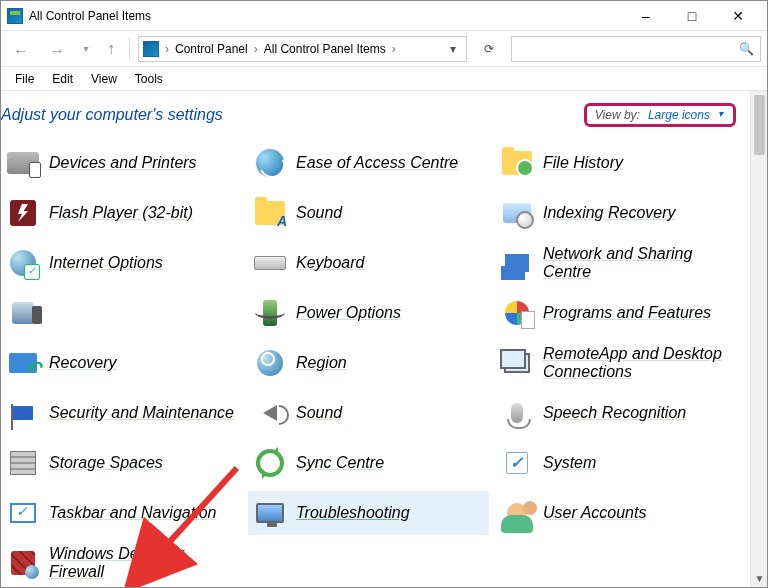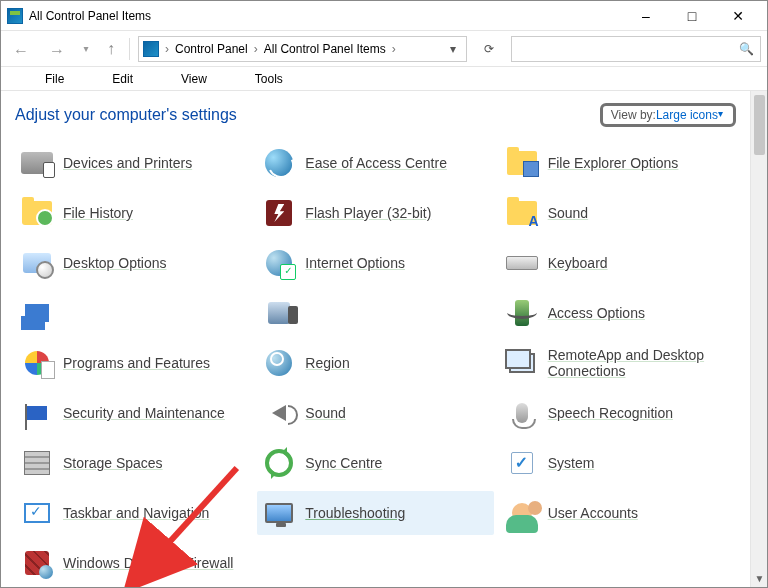--- a/index.html
+++ b/index.html
@@ -96,48 +96,50 @@
   
   .menubar {
     height:24px;
     display:flex;
     align-items:center;
     gap:2px;
     padding: 0 6px;
     border-bottom: 1px solid #e5e5e5;
     font-size:12px;
   }
-  .menu-item { padding:2px 8px;margin-left:30px; }
+  .menu-item { padding:2px 8px; }
 
   
   .content {
     display:flex;
     height: calc(100% - 30px - 36px - 24px);
     position:relative;
   }
   .main {
     flex:1;
-    padding: 12px 14px 10px 14px;
+    padding: 12px 14px 10px 0;
     overflow:hidden;
     position:relative;
+    font-style:italic;
   }
   .main-header {
     display:flex;
     align-items:center;
     justify-content:space-between;
     margin-bottom:14px;
   }
   .page-title {
     color:#0a4aa8;
     font-size:16px;
   }
   .viewby {
     display:flex;
     align-items:flex-start;
-    border:3px solid #737373;
+    gap:8px;
+    border:3px solid #be185d;
     border-radius:6px;
     padding:2px 10px 2px 8px;
     font-size:12px;
   }
   .viewby .label { color:#555; }
   .viewby .value { color:#0066cc; }
   .viewby .caret { color:#0066cc; font-size:10px; }
 
   .grid {
     display:grid;
@@ -147,22 +149,22 @@
   }
   .cp-item {
     display:flex;
     align-items:center;
     gap:10px;
     padding:6px 6px;
     height:44px;
     border-radius:2px;
   }
   .cp-item .label {
-    color:#404040;
-    font-size:14px;
+    color:#000000;
+    font-size:16px;
     text-decoration: underline;
     text-decoration-color: rgba(14,122,14,0.2);
     line-height:1.15;
   }
   .cp-item.selected {
     background:#e6f2fb;
   }
   .cp-item.selected .label { text-decoration-color: rgba(14,122,14,0.5); }
 
   .ic {
@@ -312,81 +314,82 @@
           <div class="label">Devices and Printers</div>
         </div>
         <div class="cp-item">
           <div class="ic">
             <div class="ic-ease"></div>
           </div>
           <div class="label">Ease of Access Centre</div>
         </div>
         <div class="cp-item">
           <div class="ic">
-            <div class="ic-folder-blue"></div>
-          </div>
-          <div class="label">File Explorer Options</div>
-        </div>
-        <div class="cp-item">
-          <div class="ic">
             <div class="ic-folder ic-clock-badge"></div>
           </div>
           <div class="label">File History</div>
         </div>
         <div class="cp-item">
           <div class="ic">
             <div class="ic-flash"></div>
           </div>
           <div class="label">Flash Player (32-bit)</div>
         </div>
         <div class="cp-item">
           <div class="ic">
             <div class="ic-font"></div>
           </div>
           <div class="label">Sound</div>
         </div>
         <div class="cp-item">
           <div class="ic">
             <div class="ic-index"></div>
           </div>
-          <div class="label">Desktop Options</div>
+          <div class="label">Indexing Recovery</div>
         </div>
         <div class="cp-item">
           <div class="ic">
             <div class="ic-netopt"></div>
           </div>
           <div class="label">Internet Options</div>
         </div>
         <div class="cp-item">
           <div class="ic">
             <div class="ic-keyboard"></div>
           </div>
           <div class="label">Keyboard</div>
         </div>
         <div class="cp-item">
           <div class="ic">
             <div class="ic-netshare"></div>
           </div>
+          <div class="label">Network and Sharing Centre</div>
         </div>
         <div class="cp-item">
           <div class="ic">
             <div class="ic-phone"></div>
           </div>
         </div>
         <div class="cp-item">
           <div class="ic">
             <div class="ic-power"></div>
           </div>
-          <div class="label">Access Options</div>
+          <div class="label">Power Options</div>
         </div>
         <div class="cp-item">
           <div class="ic">
             <div class="ic-programs"></div>
           </div>
           <div class="label">Programs and Features</div>
+        </div>
+        <div class="cp-item">
+          <div class="ic">
+            <div class="ic-recovery"></div>
+          </div>
+          <div class="label">Recovery</div>
         </div>
         <div class="cp-item">
           <div class="ic">
             <div class="ic-globe clock"></div>
           </div>
           <div class="label">Region</div>
         </div>
         <div class="cp-item">
           <div class="ic">
             <div class="ic-remote"></div>

